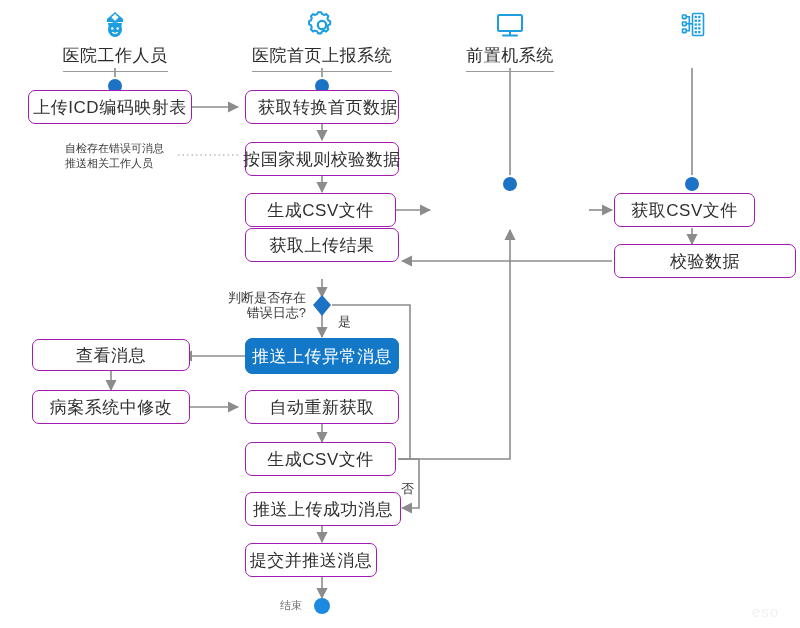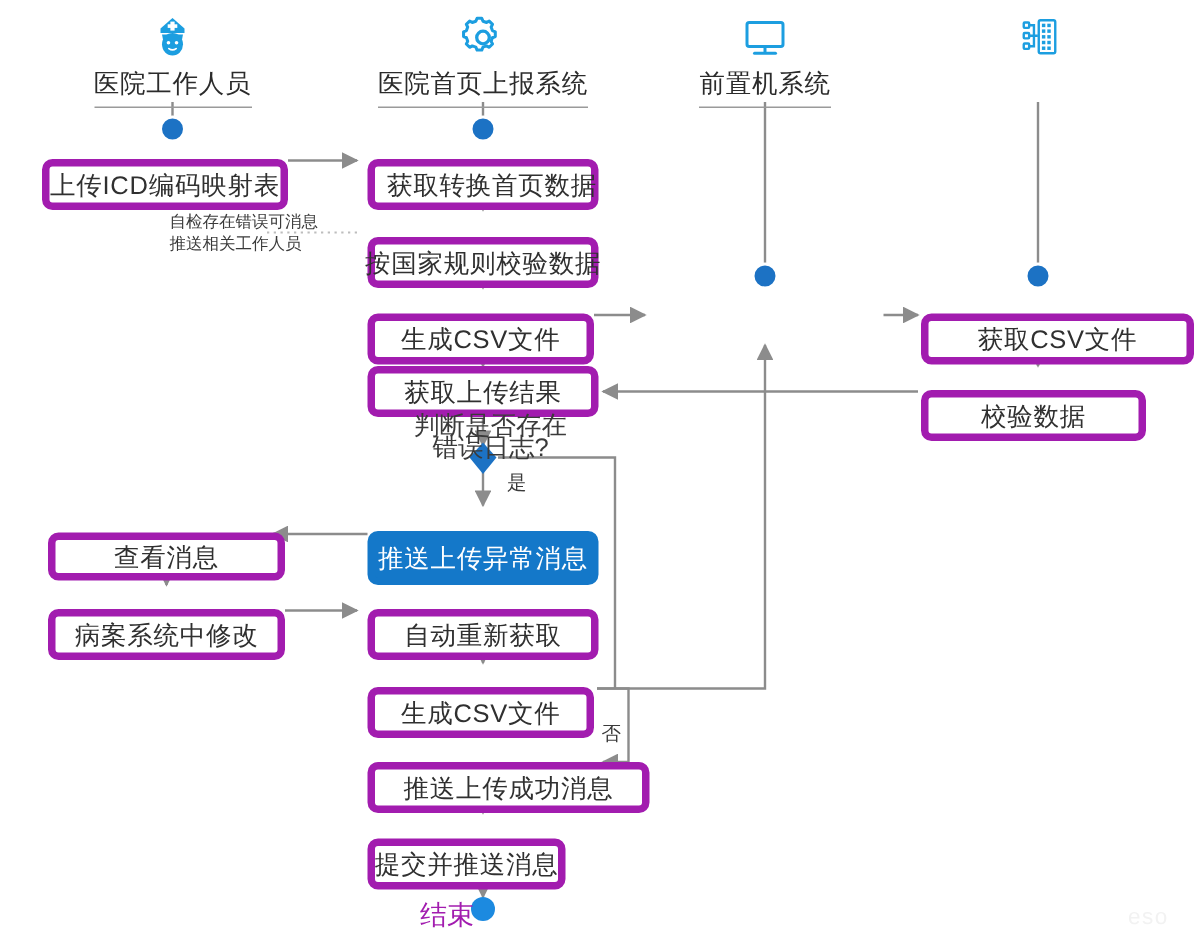--- a/index.html
+++ b/index.html
@@ -37,56 +37,54 @@
     letter-spacing:.5px;
     white-space:nowrap;
     padding-bottom:4px;
     border-bottom:1px solid #9a9a9a;
     display:inline-block;
   }
   
   .node{
     position:absolute;
     box-sizing:border-box;
-    border:5px solid #a21caf;
+    border:1px solid #a21caf;
     border-radius:7px;
     background:#ffffff;
     color:#303030;
     font-size:17px;
     display:flex;
     align-items:center;
     justify-content:center;
     white-space:nowrap;
     letter-spacing:.5px;
-    margin-top:16px;
   }
   .node.accent{
     background:#1478c9;
     border-color:#1478c9;
     color:#ffffff;
   }
   
   .note{
     position:absolute;
     font-size:11px;
     color:#3a3a3a;
     line-height:15px;
     white-space:nowrap;
-    margin-left:48px;
   }
   .edge-label{
     position:absolute;
     font-size:13px;
     color:#3a3a3a;
     white-space:nowrap;
   }
   .end-label{
     position:absolute;
-    font-size:18px;
-    color:#a21caf;
+    font-size:11px;
+    color:#737373;
     white-space:nowrap;
   }
   .watermark{
     position:absolute;
     font-size:15px;
     color:#f2f2f2;
     letter-spacing:1px;
     user-select:none;
   }
 </style>
@@ -238,35 +236,35 @@
   <div class="node accent" style="left:245px; top:338px; width:154px; height:36px;text-align:right;">推送上传异常消息</div>
 
   <div class="node" style="left:32px; top:339px; width:158px; height:32px;text-align:right;">查看消息</div>
 
   <div class="node" style="left:32px; top:390px; width:158px; height:34px;">病案系统中修改</div>
 
   <div class="node" style="left:245px; top:390px; width:154px; height:34px;">自动重新获取</div>
 
   <div class="node" style="left:245px; top:442px; width:151px; height:34px;">生成CSV文件</div>
 
-  <div class="node" style="left:245px; top:492px; width:188px; height:34px;">推送上传成功消息</div>
+  <div class="node" style="left:245px; top:492px; width:156px; height:34px;">推送上传成功消息</div>
 
   <div class="node" style="left:245px; top:543px; width:132px; height:34px;">提交并推送消息</div>
 
 
-  <div class="node" style="left:614px; top:193px; width:182px; height:34px;">获取CSV文件</div>
-
-  <div class="node" style="left:614px; top:244px; width:150px; height:34px;">校验数据</div>
+  <div class="node" style="left:614px; top:193px; width:141px; height:34px;">获取CSV文件</div>
+
+  <div class="node" style="left:614px; top:244px; width:182px; height:34px;">校验数据</div>
 
   <div class="note" style="left:65px; top:141px; text-align:left;">
     <div>自检存在错误可消息</div>
     <div>推送相关工作人员</div>
   </div>
 
-  <div class="note" style="left:228px; top:276px; text-align:center; font-size:17px;">
+  <div class="note" style="left:228px; top:290px; text-align:right; font-size:13px;">
     <div>判断是否存在</div>
     <div>错误日志?</div>
   </div>
 
   <div class="edge-label" style="left:338px; top:313px;">是</div>
 
   <div class="edge-label" style="left:401px; top:480px;">否</div>
 
   <div class="end-label" style="left:280px; top:598px;">结束</div>
 

